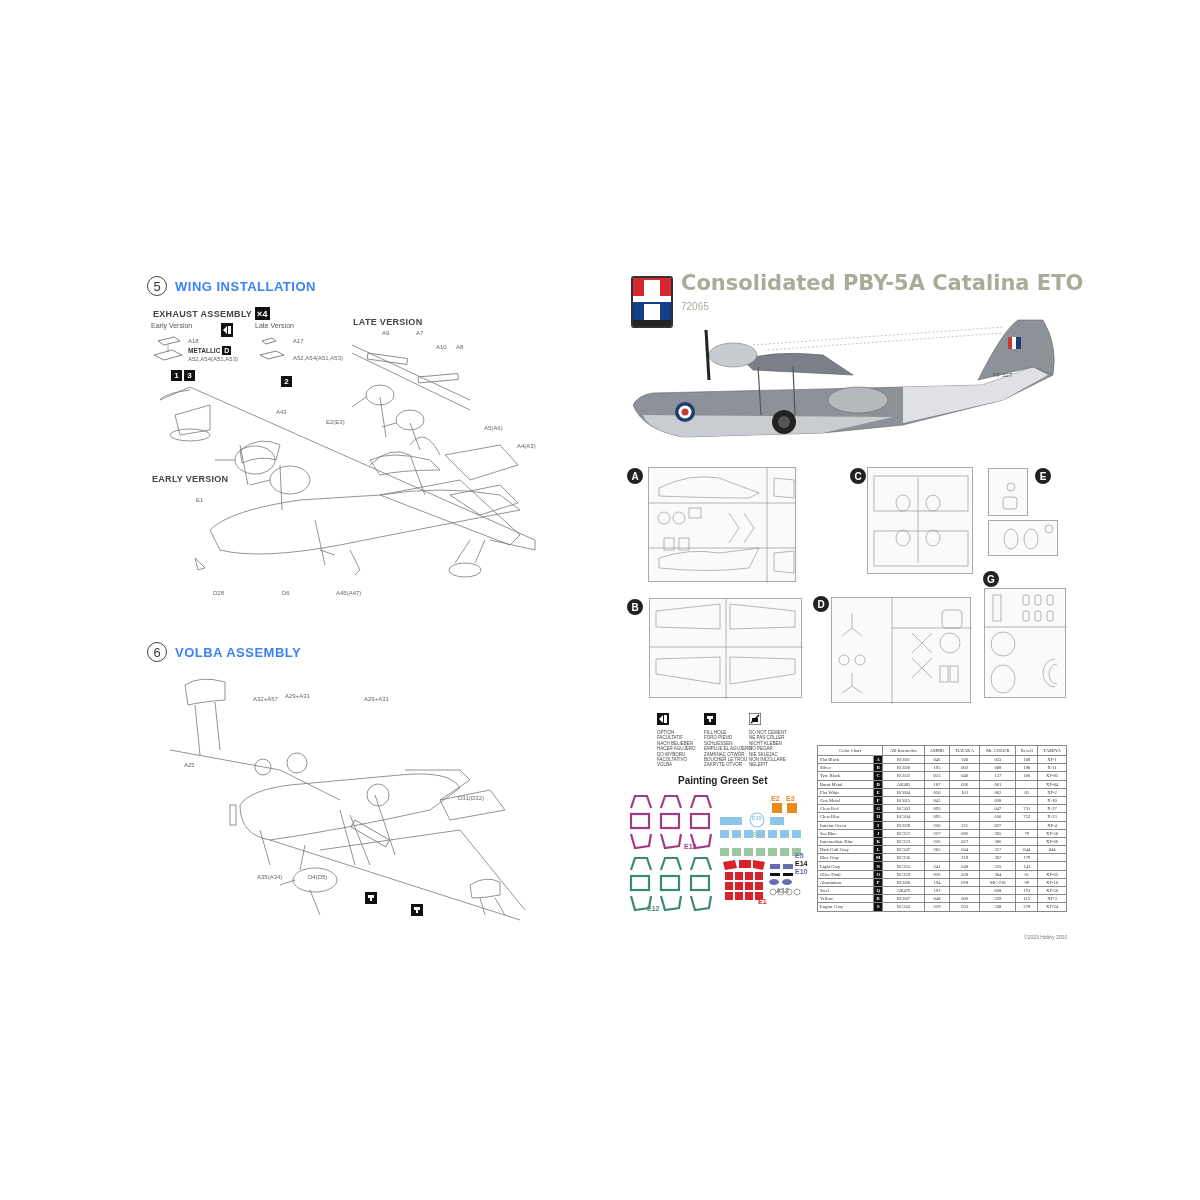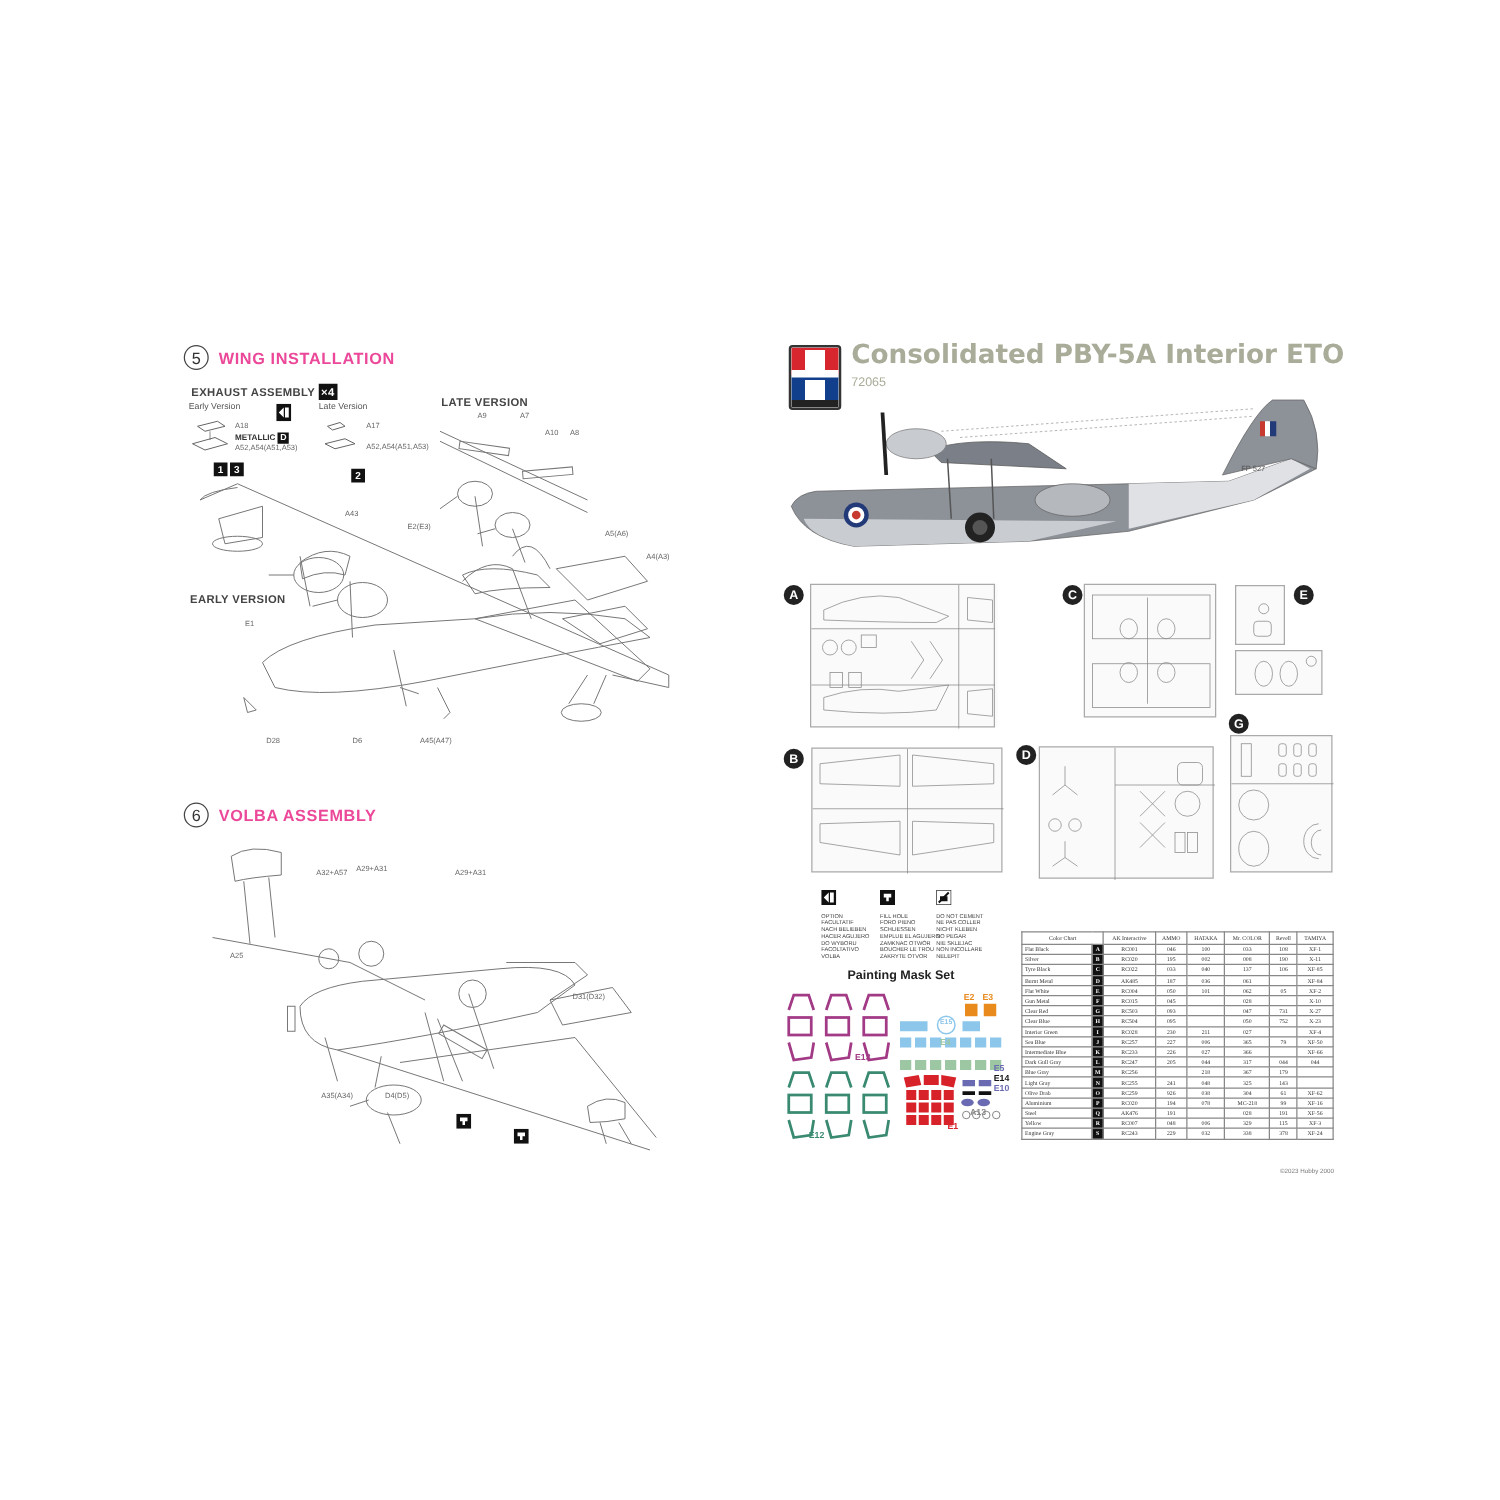--- a/index.html
+++ b/index.html
@@ -1,20 +1,20 @@
 <!DOCTYPE html>
 <html><head>
 <meta charset="utf-8">
 <style>
   * { box-sizing: border-box; margin: 0; padding: 0; }
   body { width: 1200px; height: 1200px; background: #ffffff; font-family: "Liberation Sans", sans-serif; position: relative; overflow: hidden; color: #333; }
   .abs { position: absolute; }
   .step-head { display: flex; align-items: center; gap: 8px; }
   .step-num { width: 20px; height: 20px; border: 1.5px solid #444; border-radius: 50%; display: flex; align-items: center; justify-content: center; font-size: 13px; color: #333; }
-  .step-title { font-size: 13px; color: #ec4899; letter-spacing: 0.5px; font-weight: bold; }
+  .step-title { font-size: 13px; color: #3b82f6; letter-spacing: 0.5px; font-weight: bold; }
   .sub-head { font-size: 9px; color: #444; font-weight: bold; letter-spacing: .3px; }
   .small { font-size: 7px; color: #555; }
   .blk-icon { display: inline-flex; width: 11px; height: 11px; background: #111; color: #fff; font-size: 8px; align-items: center; justify-content: center; font-weight: bold; }
   .callout { font-size: 6px; color: #666; position: absolute; }
   .lineart { position: absolute; }
   .title-main { font-size: 21px; font-weight: bold; color: #a8ac98; letter-spacing: 0; font-family: "DejaVu Sans", sans-serif; }
   .code { font-size: 10px; color: #a8ac98; }
   .sprue { position: absolute; border: 1px solid #aaa; background: #fafafa; }
   .sprue-badge { position: absolute; width: 16px; height: 16px; border-radius: 50%; background: #222; color: #fff; font-size: 10px; font-weight: bold; display: flex; align-items: center; justify-content: center; }
   table.colors { border-collapse: collapse; font-size: 4.6px; font-family: "Liberation Serif", serif; position: absolute; left: 817px; top: 745px; width: 250px; }
@@ -187,21 +187,21 @@
     <svg width="38" height="48" viewBox="0 0 38 48">
       <rect x="0" y="0" width="38" height="22" fill="#d7262e"></rect>
       <rect x="0" y="22" width="38" height="20" fill="#123f8c"></rect>
       <rect x="11" y="2" width="16" height="16" fill="#fff"></rect>
       <rect x="0" y="18" width="38" height="6" fill="#fff"></rect>
       <rect x="11" y="26" width="16" height="16" fill="#fff"></rect>
       <rect x="0" y="42" width="38" height="6" fill="#222"></rect>
     </svg>
   </div>
 
-  <div class="abs title-main" style="left:681px; top:271px;">Consolidated PBY-5A Interior ETO</div>
+  <div class="abs title-main" style="left:681px; top:271px;">Consolidated PBY-5A Catalina ETO</div>
   <div class="abs code" style="left:681px; top:301px;">72065</div>
 
   <svg class="lineart" style="left:623px; top:305px;" width="440" height="140" viewBox="0 0 440 140">
 
     <path d="M130 40 L380 22 M145 45 L380 28" stroke="#aaa" stroke-width="0.7" stroke-dasharray="2 2" fill="none"></path>
 
     <path d="M10 100 Q15 90 30 88 L280 82 L360 80 L410 62 L430 70 L380 95 L280 120 L200 128 L60 132 Q20 125 10 100 Z" fill="#8d9198" stroke="#666" stroke-width="0.6"></path>
 
     <path d="M280 82 L360 80 L410 62 L425 70 L380 95 L280 118 Z" fill="#dfe1e4"></path>
 
@@ -381,21 +381,21 @@
       <div>DO NOT CEMENT</div>
       <div>NE PAS COLLER</div>
       <div>NICHT KLEBEN</div>
       <div>NO PEGAR</div>
       <div>NIE SKLEJAC</div>
       <div>NON INCOLLARE</div>
       <div>NELEPIT</div>
     </div>
   </div>
 
-  <div class="abs mask-title" style="left:678px; top:775px;">Painting Mask Set</div>
+  <div class="abs mask-title" style="left:678px; top:775px;">Painting Green Set</div>
   <svg class="lineart" style="left:625px; top:790px;" width="190" height="125" viewBox="0 0 190 125">
 
     <g fill="none" stroke="#a33a86" stroke-width="2.2">
       <path d="M6 18 L10 6 L22 6 L26 18"></path>
         <path d="M36 18 L40 6 L52 6 L56 18"></path>
         <path d="M66 18 L70 6 L82 6 L86 18"></path>
       <rect x="6" y="24" width="18" height="14"></rect>
         <rect x="36" y="24" width="18" height="14"></rect>
         <rect x="66" y="24" width="18" height="14"></rect>
       <path d="M6 44 L10 58 L24 56 L26 44"></path>

